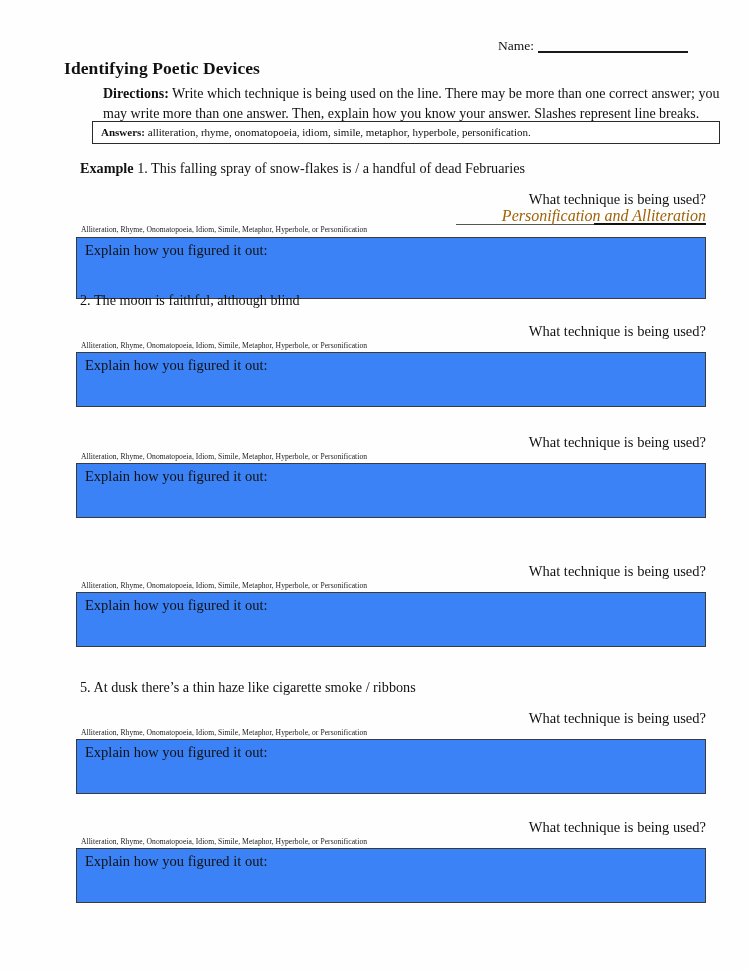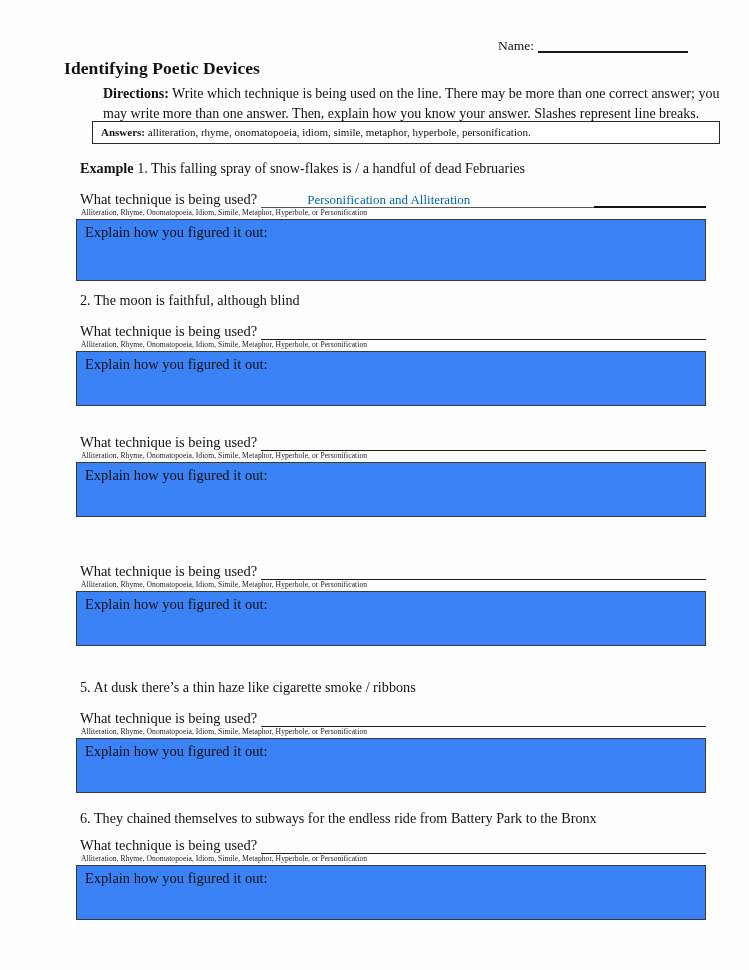--- a/index.html
+++ b/index.html
@@ -92,20 +92,21 @@
     padding-left: 4px;
     white-space: nowrap;
   }
   .prompt b { font-weight: bold; }
 
   .tech-row {
     display: flex;
     align-items: flex-end;
     margin-top: 14px;
     padding-left: 4px;
+    flex-direction: column;
   }
   .tech-label {
     font-size: 14.5px;
     line-height: 1.1;
     white-space: nowrap;
   }
   .tech-blank {
     flex: 1;
     position: relative;
     height: 15px;
@@ -113,25 +114,26 @@
     border-bottom: 1.6px solid #1d1d1d;
   }
 
   
   .tech-blank.filled {
     border-bottom: 1.2px solid #555555;
     display: flex;
     align-items: flex-end;
   }
   .answer-written {
-    font-size: 13px;
+    font-style: italic;
+    font-size: 16px;
     line-height: 1.05;
     white-space: nowrap;
     padding-left: 46px;
-    color: #0369a1;
+    color: #a16207;
   }
   .tail-line {
     position: absolute;
     right: 0;
     bottom: -1px;
     width: 112px;
     border-bottom: 2.2px solid #111111;
   }
 
   .hint {
@@ -239,21 +241,20 @@
       <span class="tech-label">What technique is being used?</span>
       <span class="tech-blank"></span>
     </div>
     <div class="hint">Alliteration, Rhyme, Onomatopoeia, Idiom, Simile, Metaphor, Hyperbole, or Personification</div>
     <div class="explain-box" style="height:55px;">
       <div class="explain-label">Explain how you figured it out:</div>
     </div>
   </div>
 
   <div class="qblock" style="top:810px;">
-    <div class="prompt">6. They chained themselves to subways for the endless ride from Battery Park to the Bronx</div>
     <div class="tech-row" style="margin-top:10px;">
       <span class="tech-label">What technique is being used?</span>
       <span class="tech-blank"></span>
     </div>
     <div class="hint">Alliteration, Rhyme, Onomatopoeia, Idiom, Simile, Metaphor, Hyperbole, or Personification</div>
     <div class="explain-box" style="height:55px;">
       <div class="explain-label">Explain how you figured it out:</div>
     </div>
   </div>
 

